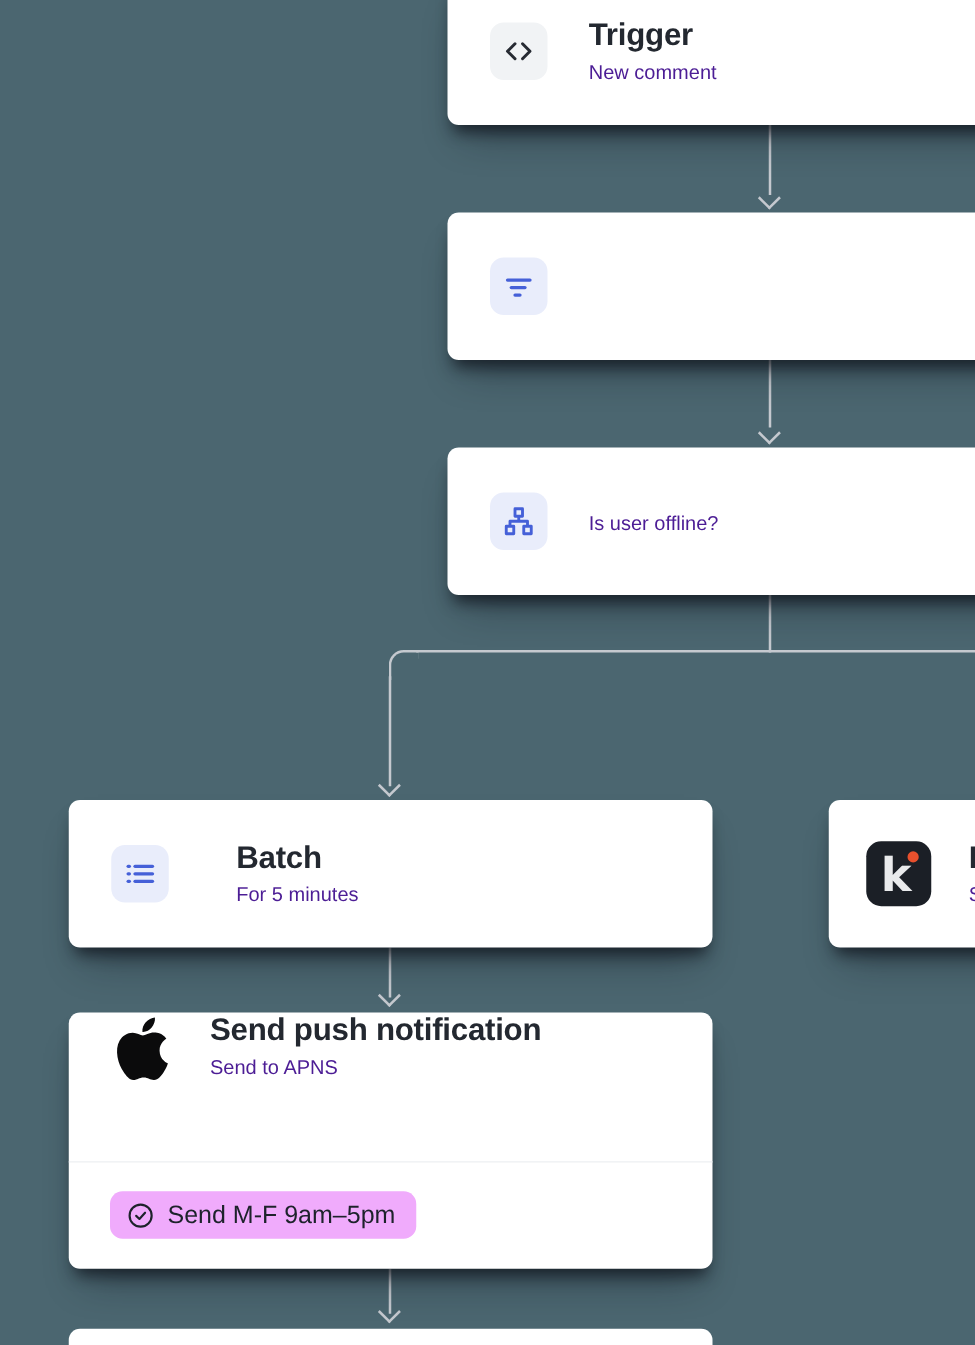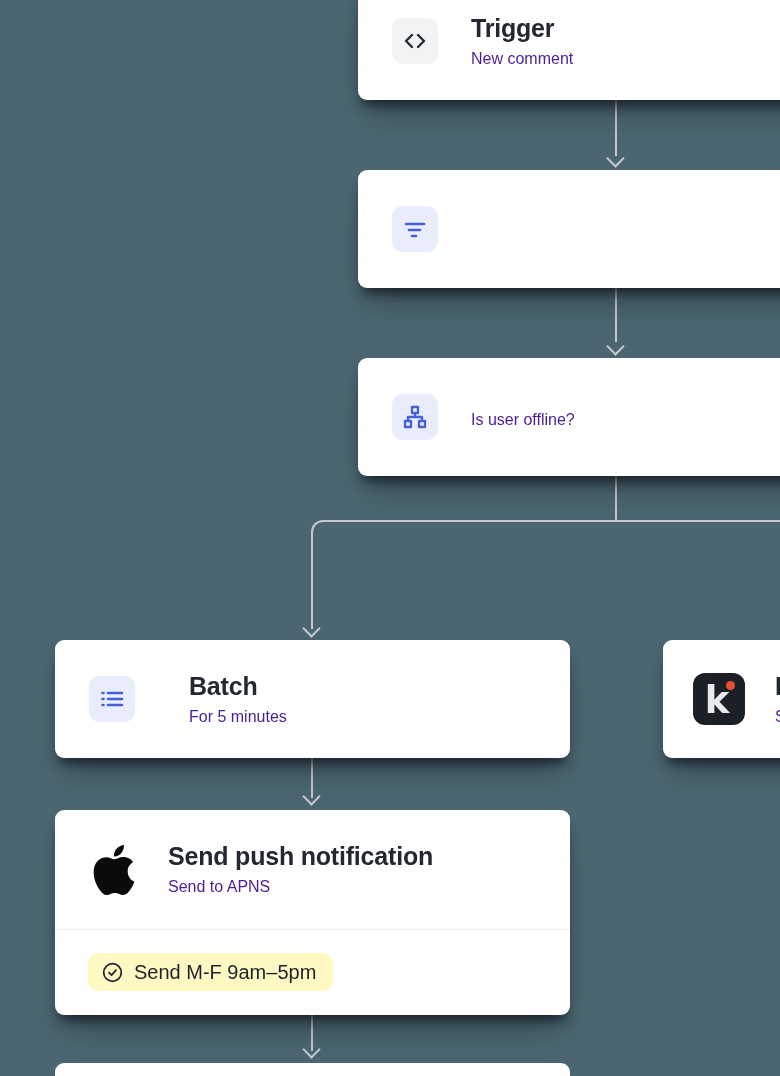--- a/index.html
+++ b/index.html
@@ -49,32 +49,32 @@
 
   
   #push-card {
     position: absolute;
     left: 55px; top: 810px; width: 515px; height: 205px;
     background: #fff; border-radius: 9px;
     box-shadow: 0 10px 12px -5px rgba(14,18,26,0.72), 0 20px 30px -12px rgba(14,18,26,0.45);
     box-sizing: border-box;
   }
   #push-card .top-section {
-    height: 120px; display: flex; align-items: center;
+    height: 120px; display: flex; 
     padding-left: 34px; box-sizing: border-box;
     border-bottom: 1px solid #EDEFF2;
   }
   #push-card .bottom-section {
     height: 84px; display: flex; align-items: center;
     padding-left: 33px; box-sizing: border-box;
   }
   .badge {
     display: inline-flex; align-items: center;
     height: 38px; padding: 0 17px 0 13px;
-    background: #fef9c3; border-radius: 10px;
+    background: #f0abfc; border-radius: 10px;
     font-size: 20px; font-weight: 500; color: #1D222B;
   }
   .badge svg { margin-right: 10px; }
 
   
   .knock-tile {
     width: 52px; height: 52px; flex: none;
     background: #1B1F26; border-radius: 12px;
     position: relative;
     display: flex; align-items: center; justify-content: center;

